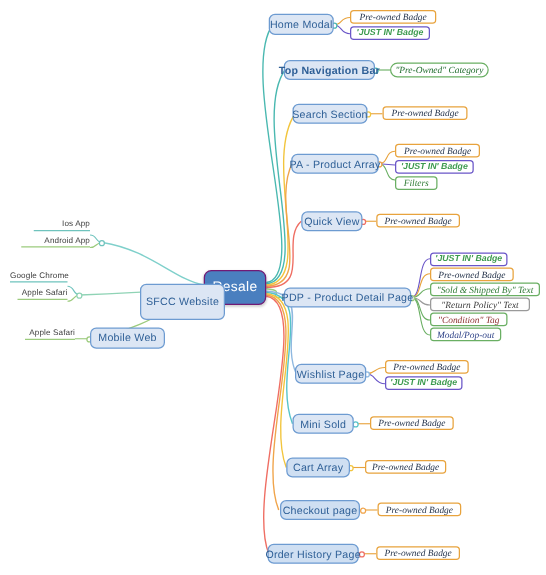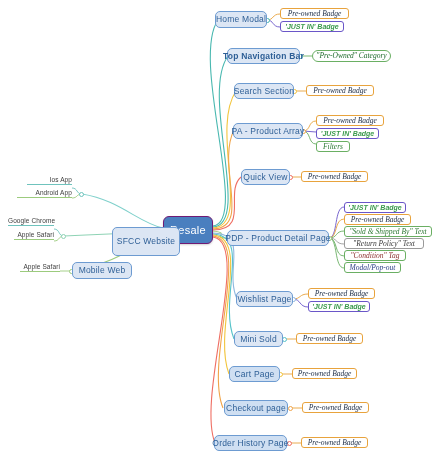--- a/index.html
+++ b/index.html
@@ -202,21 +202,21 @@
   <div class="node chip redtxt" style="left:344px;top:250px;width:62px;height:11px;">"Condition" Tag</div>
   <div class="node chip navytxt" style="left:344px;top:262px;width:57px;height:11px;">Modal/Pop-out</div>
 
   <div class="node blue" style="left:236px;top:291px;width:57px;height:16px;">Wishlist Page</div>
   <div class="node chip orange" style="left:308px;top:288px;width:67px;height:11px;">Pre-owned Badge</div>
   <div class="node chip purple" style="left:308px;top:301px;width:62px;height:11px;">'JUST IN' Badge</div>
 
   <div class="node blue" style="left:234px;top:331px;width:49px;height:16px;">Mini Sold</div>
   <div class="node chip orange" style="left:296px;top:333px;width:67px;height:11px;">Pre-owned Badge</div>
 
-  <div class="node blue strong" style="left:229px;top:366px;width:51px;height:16px;">Cart Page</div>
+  <div class="node blue strong" style="left:229px;top:366px;width:51px;height:16px;">Cart Array</div>
   <div class="node chip orange" style="left:292px;top:368px;width:65px;height:11px;">Pre-owned Badge</div>
 
   <div class="node blue strong" style="left:224px;top:400px;width:64px;height:16px;">Checkout page</div>
   <div class="node chip orange" style="left:302px;top:402px;width:67px;height:11px;">Pre-owned Badge</div>
 
   <div class="node blue strong" style="left:214px;top:435px;width:73px;height:16px;">Order History Page</div>
   <div class="node chip orange" style="left:301px;top:437px;width:67px;height:11px;">Pre-owned Badge</div>
 
 </div>
 

